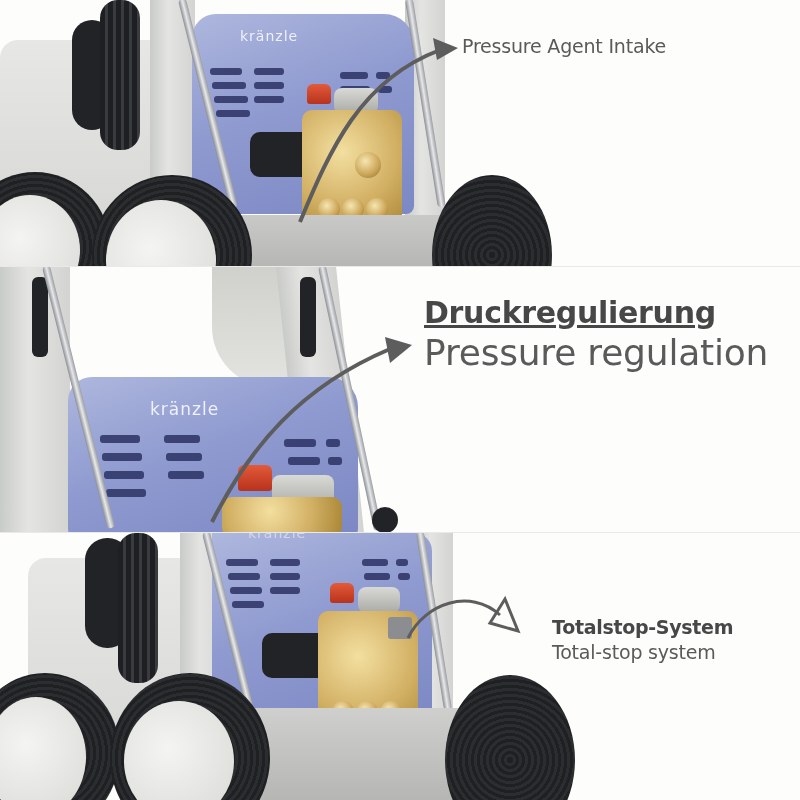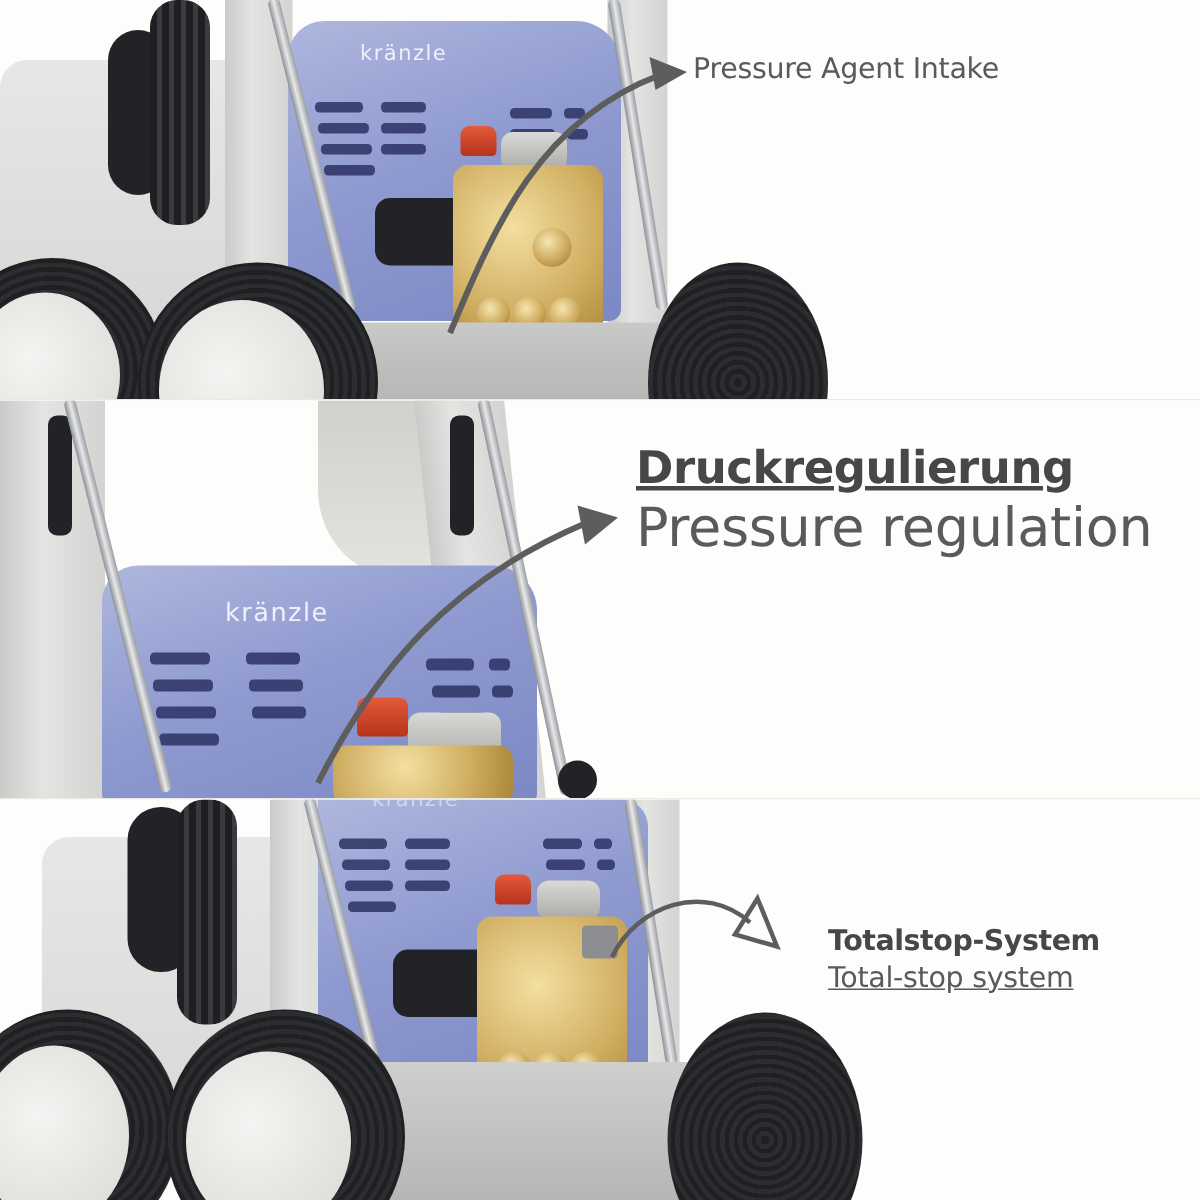--- a/index.html
+++ b/index.html
@@ -170,15 +170,15 @@
   <div class="hub" style="left:124px;top:168px;width:110px;height:120px;"></div>
   <div class="tire" style="left:445px;top:142px;width:130px;height:170px;"></div>
 
   <svg class="arrow" style="left:0;top:0;" width="800" height="267">
     <path d="M408 105 C425 70, 470 55, 500 82" fill="none" stroke="#5d5d5d" stroke-width="3"></path>
     <polygon points="505,66 518,98 490,90" fill="none" stroke="#5d5d5d" stroke-width="3"></polygon>
   </svg>
 
   <div class="caption" style="left:536px;top:83px;margin-left:16px;">
     <div class="de" style="font-size:19px;">Totalstop-System</div>
-    <div class="en" style="font-size:19px;margin-top:3px;text-decoration:underline;">Total-stop system</div>
+    <div class="en" style="font-size:19px;margin-top:3px;">Total-stop system</div>
   </div>
 </div>
 
 </body></html>

